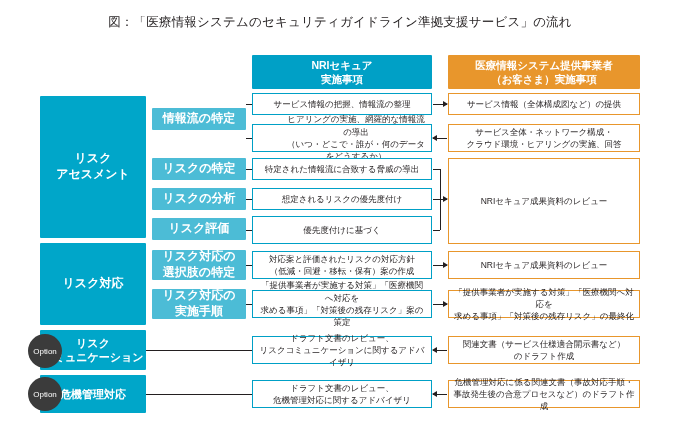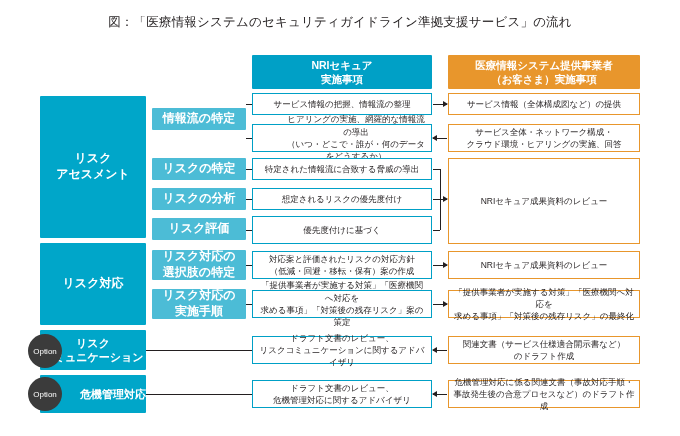--- a/index.html
+++ b/index.html
@@ -170,21 +170,21 @@
   </div>
   <div class="phase" style="left:40px; top:243px; width:106px; height:82px;">
     <div>リスク対応</div>
   </div>
   <div class="phase small" style="left:40px; top:330px; width:106px; height:40px;">
     <div>
       <div>リスク</div>
       <div>コミュニケーション</div>
     </div>
   </div>
-  <div class="phase small" style="left:40px; top:375px; width:106px; height:38px;justify-content:flex-end;">
+  <div class="phase small" style="left:40px; top:375px; width:106px; height:38px;">
     <div>危機管理対応</div>
   </div>
 
   <div class="opt-badge" style="left:28px; top:334px;">Option</div>
   <div class="opt-badge" style="left:28px; top:377px;">Option</div>
 
   <div class="sub" style="left:152px; top:108px; width:94px; height:22px;">
     <span>情報流の特定</span>
   </div>
   <div class="sub" style="left:152px; top:158px; width:94px; height:22px;">

